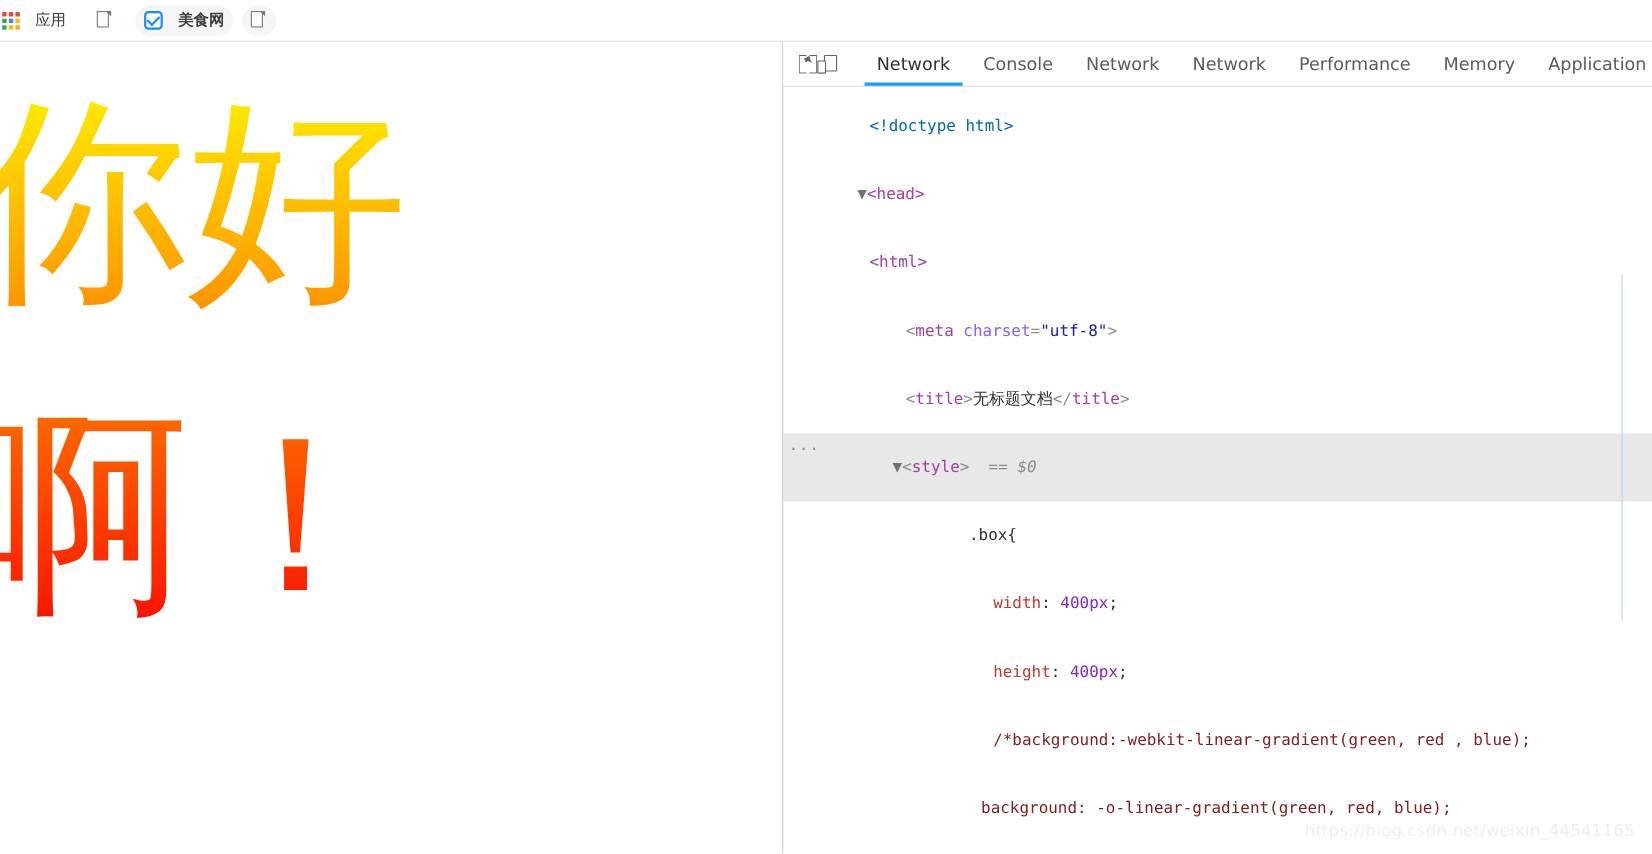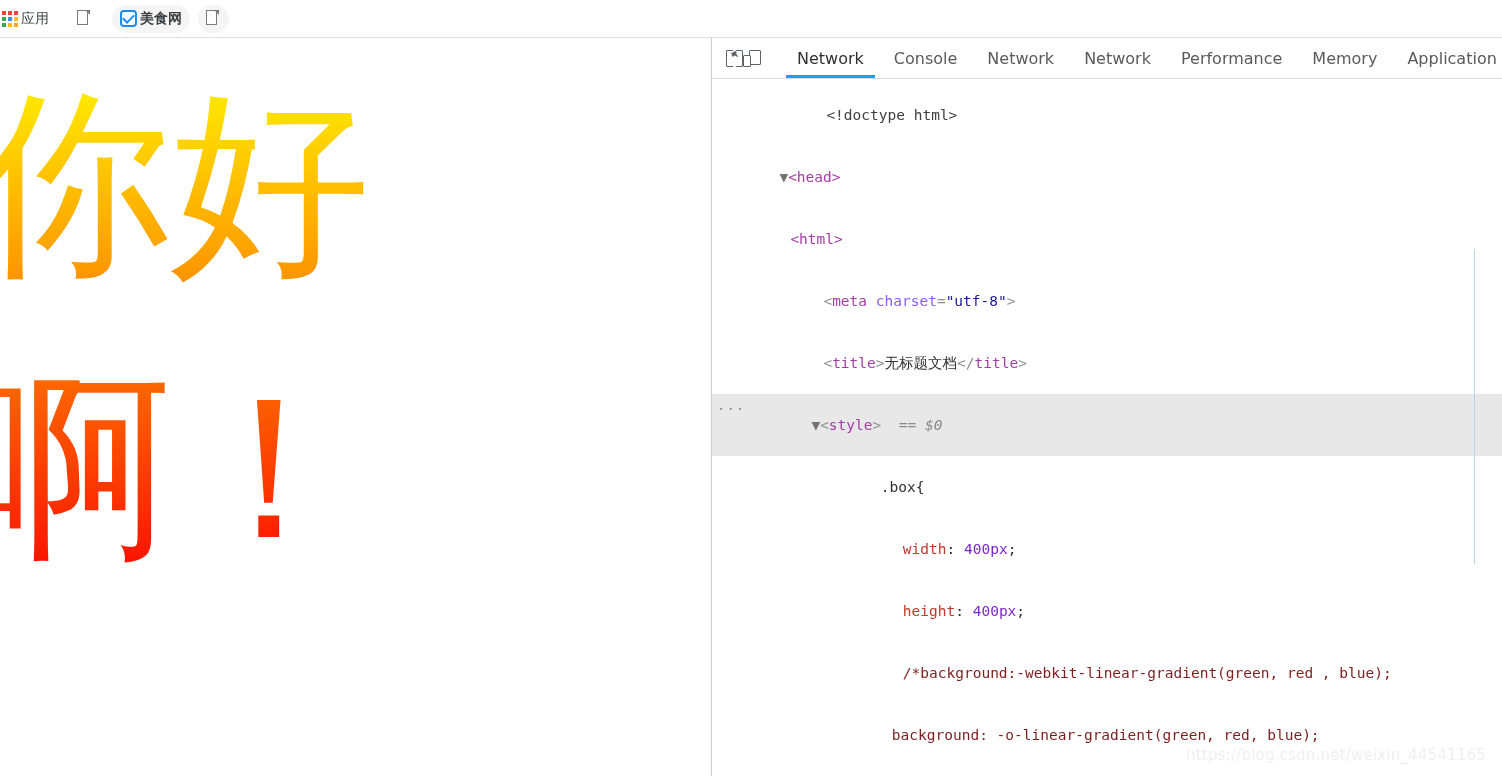--- a/index.html
+++ b/index.html
@@ -33,21 +33,21 @@
     height: 28px;
     padding: 0 8px;
     border-radius: 14px;
     cursor: pointer;
     white-space: nowrap;
   }
   .bm-item.pill { background: #f5f5f5; }
   .bm-label {
     font-size: 14px;
     color: #3c4043;
-    margin-left: 3px;
+    margin-left: 14px;
     font-family: "DejaVu Sans", "Liberation Sans", sans-serif;
   }
 
   
   .apps-grid {
     width: 16px; height: 16px;
     display: grid;
     grid-template-columns: repeat(3, 4px);
     grid-template-rows: repeat(3, 4px);
     gap: 2px;
@@ -243,21 +243,21 @@
     color: #8a8a8a;
     letter-spacing: 1px;
     font-size: 14px;
   }
   .tw { color: #727272; }              
   .tag { color: #a33ea3; }             
   .punct { color: #8f8f8f; }           
   .attr { color: #8b5cf6; }            
   .val { color: #1a1aa6; }             
   .txt { color: #303030; }             
-  .doctype { color: #404040; margin-left: 36px; }
+  .doctype { color: #0369a1; }
   .eqsel { color: #8a8a8a; font-style: italic; }
 
   
   .css-row { white-space: pre; padding: 1px 0; }
   .c-sel { color: #303030; }
   .c-prop { color: #c0392b; }
   .c-num { color: #7d26cd; }
   .c-comment { color: #7f1d1d; }
   .c-punct { color: #303030; }
 

